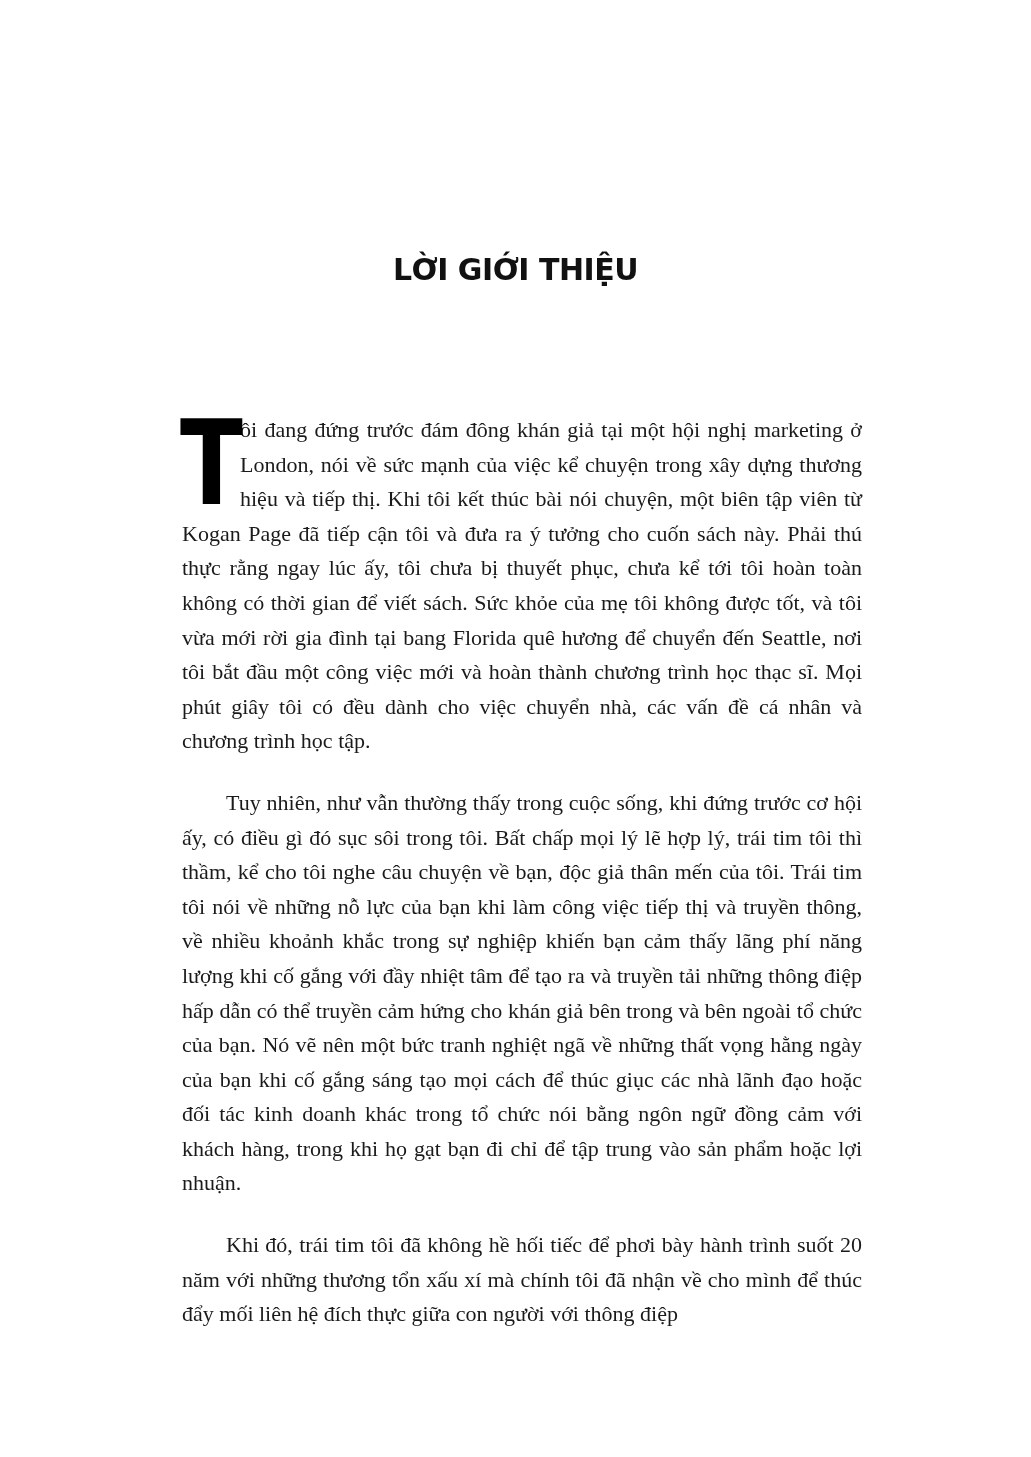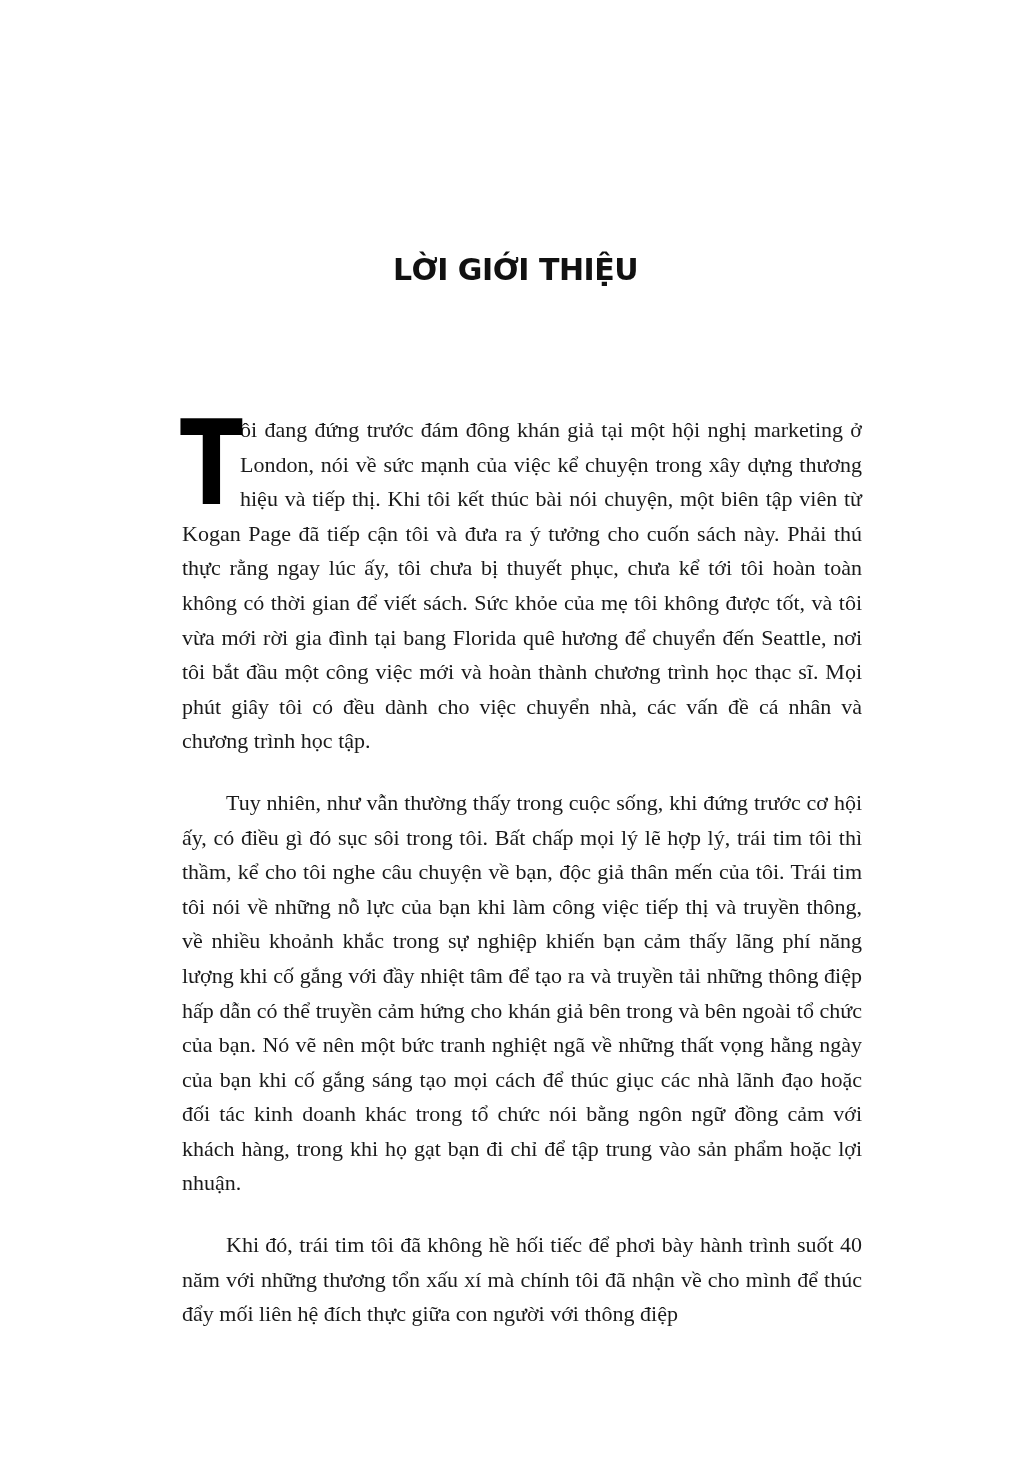--- a/index.html
+++ b/index.html
@@ -37,15 +37,15 @@
 </style>
 </head>
 <body>
 
 <div class="page">
   <div class="title">LỜI GIỚI THIỆU</div>
 
   <div class="body-text">
     <p><span class="dropcap">T</span><span>ôi đang đứng trước đám đông khán giả tại một hội nghị marketing ở London, nói về sức mạnh của việc kể chuyện trong xây dựng thương hiệu và tiếp thị. Khi tôi kết thúc bài nói chuyện, một biên tập viên từ Kogan Page đã tiếp cận tôi và đưa ra ý tưởng cho cuốn sách này. Phải thú thực rằng ngay lúc ấy, tôi chưa bị thuyết phục, chưa kể tới tôi hoàn toàn không có thời gian để viết sách. Sức khỏe của mẹ tôi không được tốt, và tôi vừa mới rời gia đình tại bang Florida quê hương để chuyển đến Seattle, nơi tôi bắt đầu một công việc mới và hoàn thành chương trình học thạc sĩ. Mọi phút giây tôi có đều dành cho việc chuyển nhà, các vấn đề cá nhân và chương trình học tập.</span></p>
     <p class="indent">Tuy nhiên, như vẫn thường thấy trong cuộc sống, khi đứng trước cơ hội ấy, có điều gì đó sục sôi trong tôi. Bất chấp mọi lý lẽ hợp lý, trái tim tôi thì thầm, kể cho tôi nghe câu chuyện về bạn, độc giả thân mến của tôi. Trái tim tôi nói về những nỗ lực của bạn khi làm công việc tiếp thị và truyền thông, về nhiều khoảnh khắc trong sự nghiệp khiến bạn cảm thấy lãng phí năng lượng khi cố gắng với đầy nhiệt tâm để tạo ra và truyền tải những thông điệp hấp dẫn có thể truyền cảm hứng cho khán giả bên trong và bên ngoài tổ chức của bạn. Nó vẽ nên một bức tranh nghiệt ngã về những thất vọng hằng ngày của bạn khi cố gắng sáng tạo mọi cách để thúc giục các nhà lãnh đạo hoặc đối tác kinh doanh khác trong tổ chức nói bằng ngôn ngữ đồng cảm với khách hàng, trong khi họ gạt bạn đi chỉ để tập trung vào sản phẩm hoặc lợi nhuận.</p>
-    <p class="indent">Khi đó, trái tim tôi đã không hề hối tiếc để phơi bày hành trình suốt 40 năm với những thương tổn xấu xí mà chính tôi đã nhận về cho mình để thúc đẩy mối liên hệ đích thực giữa con người với thông điệp</p>
+    <p class="indent">Khi đó, trái tim tôi đã không hề hối tiếc để phơi bày hành trình suốt 20 năm với những thương tổn xấu xí mà chính tôi đã nhận về cho mình để thúc đẩy mối liên hệ đích thực giữa con người với thông điệp</p>
   </div>
 </div>
 
 </body></html>

